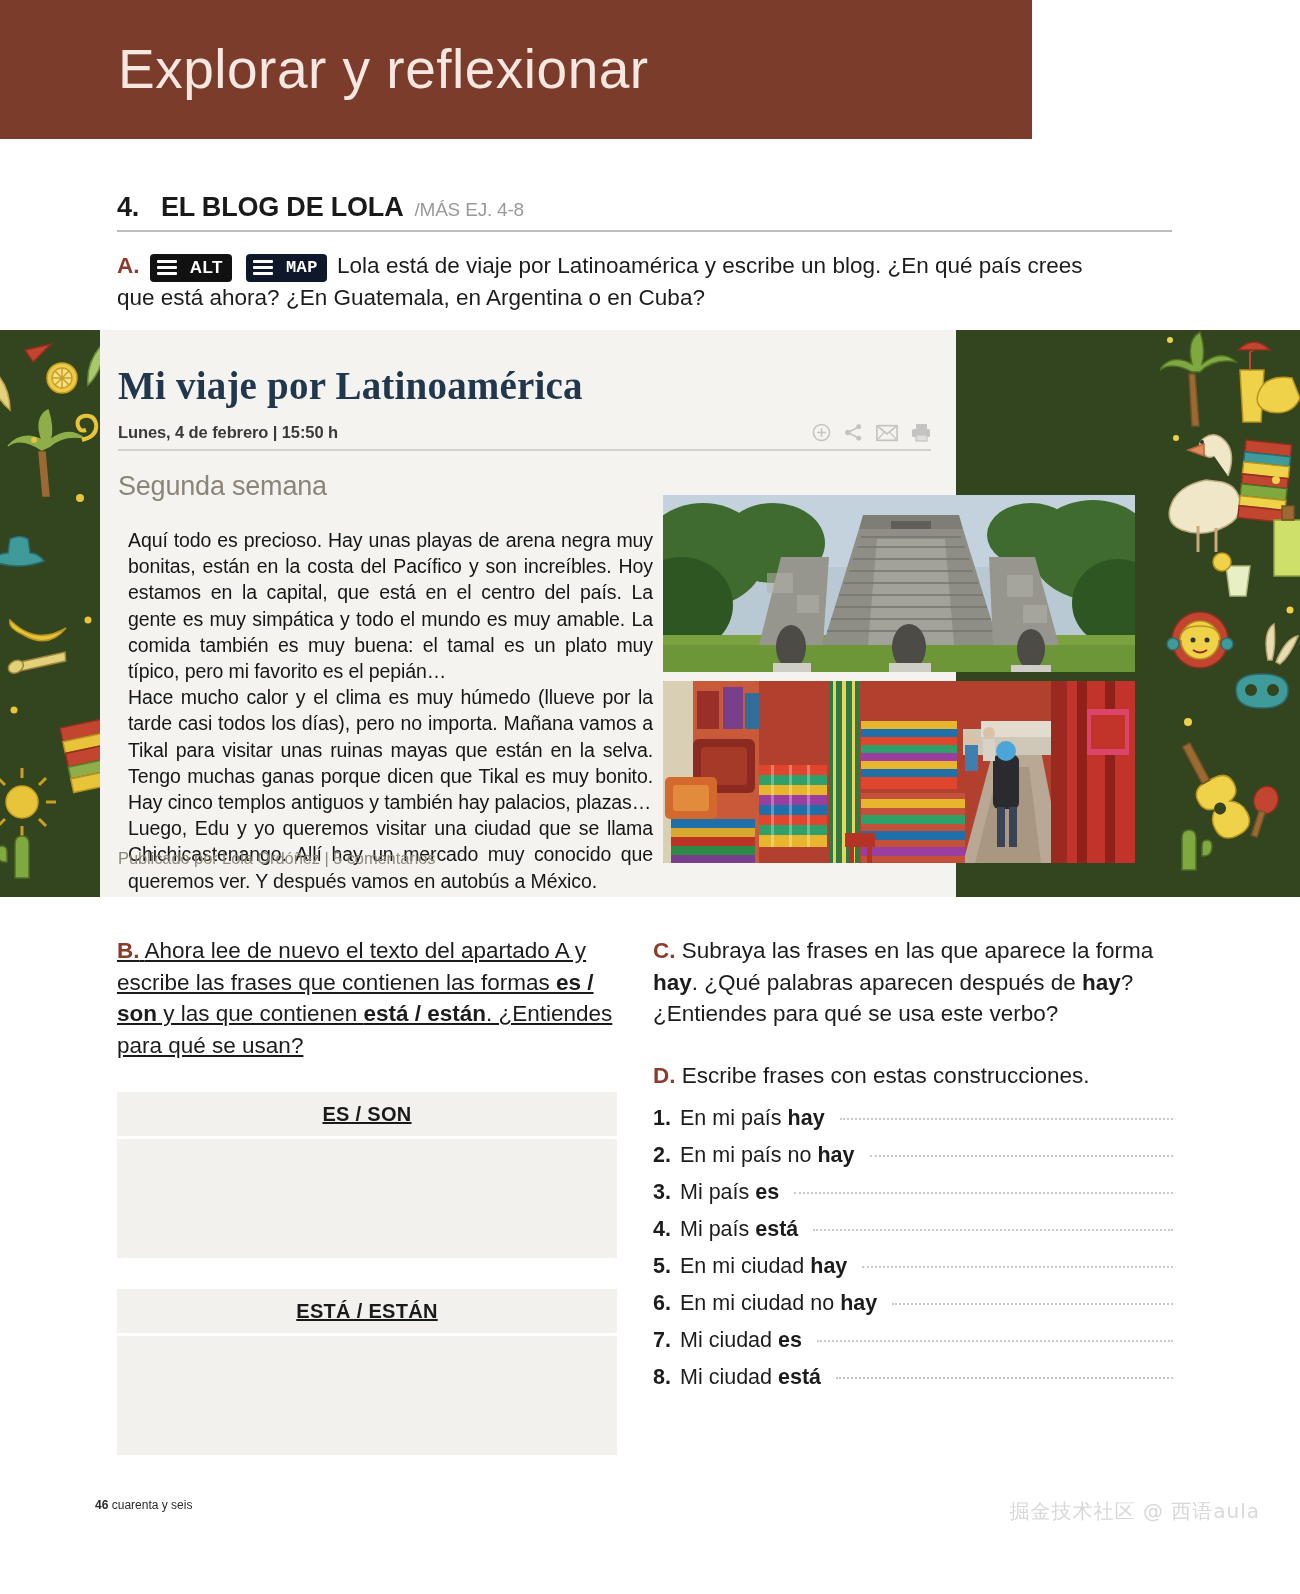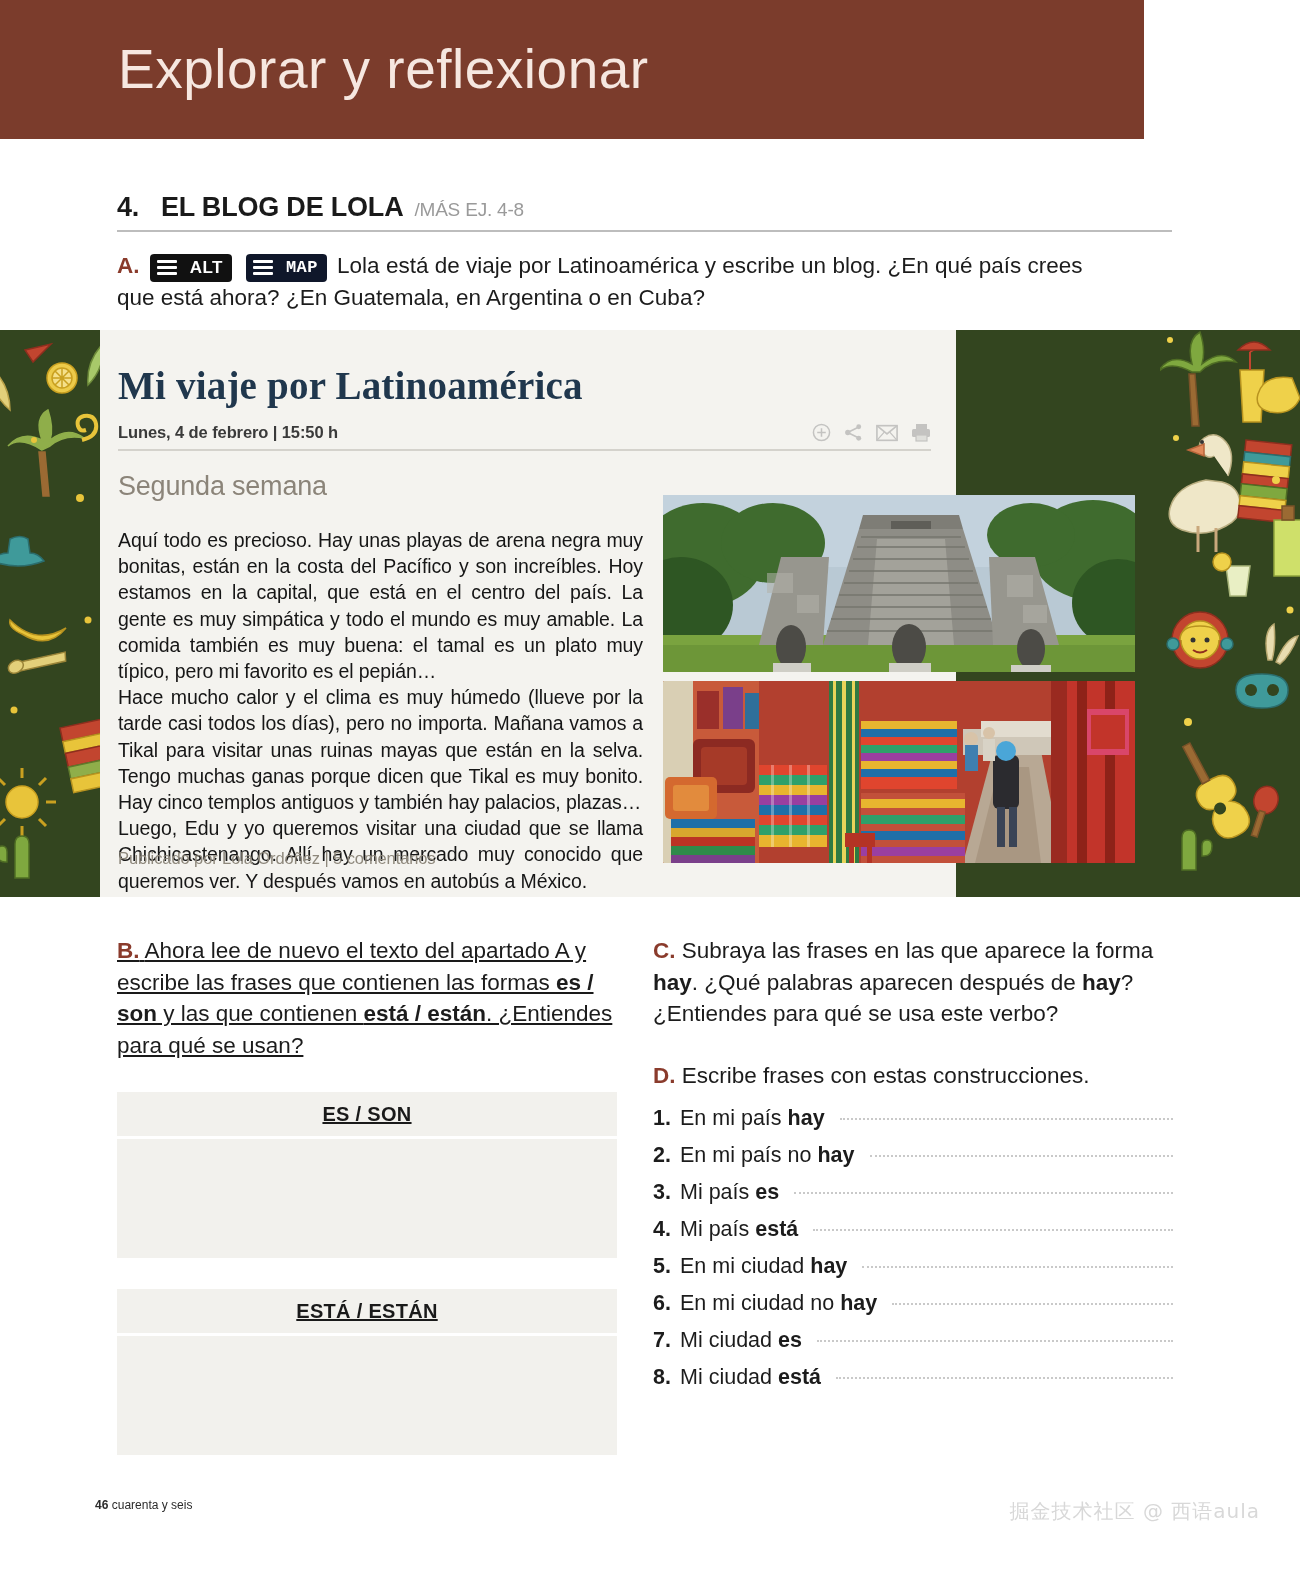--- a/index.html
+++ b/index.html
@@ -8,21 +8,21 @@
     width:1300px; height:1594px;
     background:#ffffff;
     font-family:"Liberation Sans", sans-serif;
     color:#1a1a1a;
     position:relative;
     overflow:hidden;
   }
 
   
   .banner{
-    position:absolute; left:0; top:0; width:1144px; height:139px;
+    position:absolute; left:0; top:0; width:1032px; height:139px;
     background:#7b3c2c;
   }
   .banner-title{
     position:absolute; left:118px; top:42px;
     font-size:55px; font-weight:300; color:#f6e7e0;
     letter-spacing:0.5px; line-height:1;
     font-family:"Liberation Sans", sans-serif;
   }
 
   
@@ -77,21 +77,21 @@
     margin-top:18px; letter-spacing:-0.1px;
     display:flex; align-items:center; justify-content:space-between;
   }
   .blog-icons{ display:flex; align-items:center; gap:13px; opacity:.55; }
   .blog-rule{ height:2px; background:#d4d2cc; margin-top:7px; }
   .blog-sub{
     font-size:27px; color:#8b8479; margin-top:20px; font-weight:400;
     letter-spacing:-0.2px;
   }
   .blog-body{
-    position:absolute; left:18px; top:197px; width:525px;
+    position:absolute; left:28px; top:197px; width:525px;
     font-size:19.5px; line-height:26.2px; color:#161616;
     text-align:justify; letter-spacing:-0.1px;
   }
   .blog-body p{ margin:0; }
   .blog-foot{
     position:absolute; left:18px; top:519px; width:520px;
     font-size:16.5px; color:#8e887c; letter-spacing:-0.1px;
   }
 
   .photos{ position:absolute; left:563px; top:165px; width:472px; }

